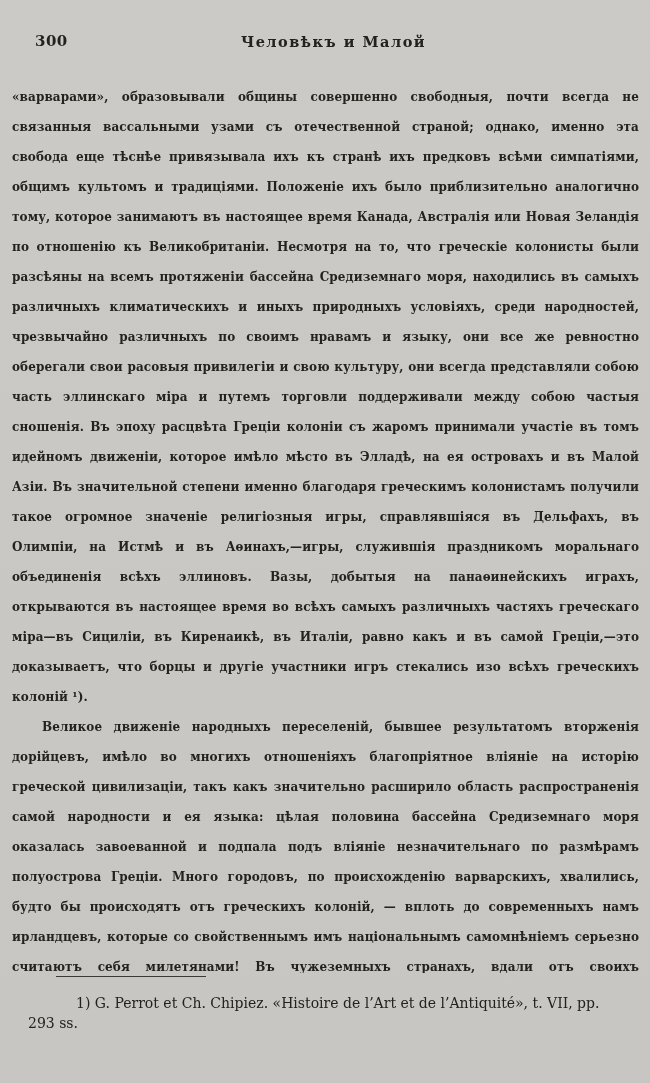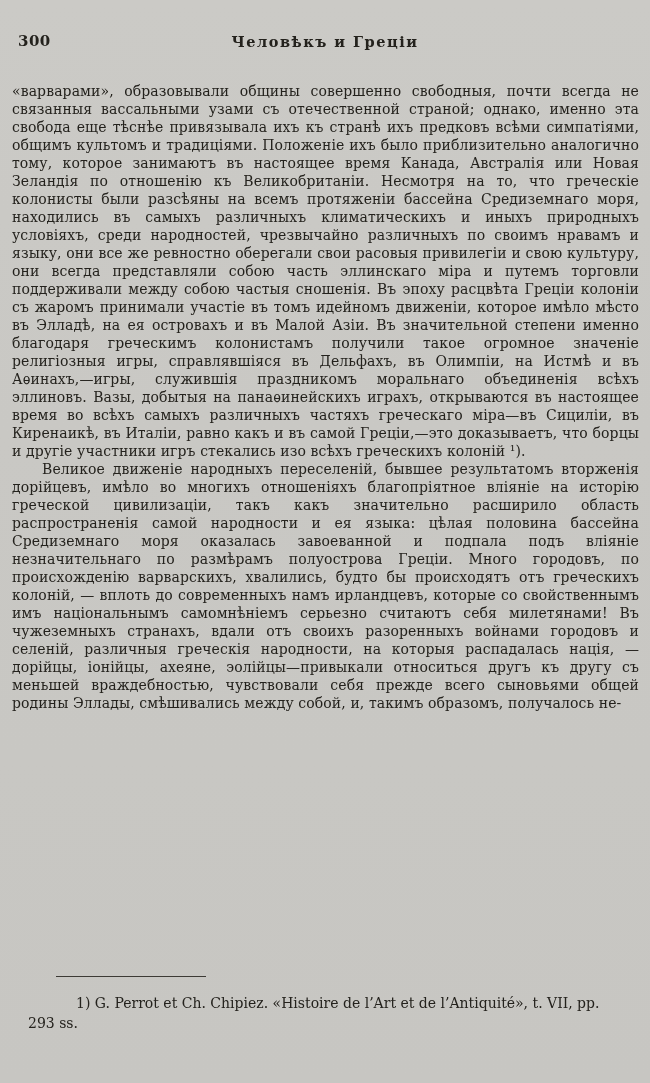--- a/index.html
+++ b/index.html
@@ -15,20 +15,21 @@
     background: linear-gradient(180deg, #cbcac6 0%, #c9c8c4 40%, #c7c6c2 100%);
     color: #24221d;
     font-family: "DejaVu Serif", "Liberation Serif", serif;
     overflow: hidden;
     box-sizing: border-box;
   }
   .running-head {
     position: relative;
     height: 30px;
     margin-top: 32px;
+    margin-left: 17px;
   }
   .page-number {
     position: absolute;
     left: 18px;
     top: 0;
     font-size: 15px;
     font-weight: bold;
     letter-spacing: 0.5px;
   }
   .running-title {
@@ -41,23 +42,23 @@
     font-weight: bold;
     letter-spacing: 1.5px;
   }
   .text-block {
     position: absolute;
     top: 82px;
     left: 12px;
     right: 11px;
     bottom: 110px;
     text-align: justify;
-    font-size: 14px;
-    line-height: 18px;
-    font-weight: 400;
+    font-size: 12px;
+    line-height: 30px;
+    font-weight: 700;
     letter-spacing: 0.1px;
     overflow: hidden;
   }
   .para {
     margin: 0;
     text-align: justify;
   }
   .para + .para {
     text-indent: 30px;
   }
@@ -82,21 +83,21 @@
     font-weight: 500;
   }
 </style>
 </head>
 <body>
 
 <div class="page">
 
   <div class="running-head">
     <span class="page-number">300</span>
-    <span class="running-title">Человѣкъ и Греціи</span>
+    <span class="running-title">Человѣкъ и Малой</span>
   </div>
 
   <div class="text-block">
     <p class="para">«варварами», образовывали общины совершенно свободныя, почти всегда не связанныя вассальными узами съ отечественной страной; однако, именно эта свобода еще тѣснѣе привязывала ихъ къ странѣ ихъ предковъ всѣми симпатіями, общимъ культомъ и традиціями. Положеніе ихъ было приблизительно аналогично тому, которое занимаютъ въ настоящее время Канада, Австралія или Новая Зеландія по отношенію къ Великобританіи. Несмотря на то, что греческіе колонисты были разсѣяны на всемъ протяженіи бассейна Средиземнаго моря, находились въ самыхъ различныхъ климатическихъ и иныхъ природныхъ условіяхъ, среди народностей, чрезвычайно различныхъ по своимъ нравамъ и языку, они все же ревностно оберегали свои расовыя привилегіи и свою культуру, они всегда представляли собою часть эллинскаго міра и путемъ торговли поддерживали между собою частыя сношенія. Въ эпоху расцвѣта Греціи колоніи съ жаромъ принимали участіе въ томъ идейномъ движеніи, которое имѣло мѣсто въ Элладѣ, на ея островахъ и въ Малой Азіи. Въ значительной степени именно благодаря греческимъ колонистамъ получили такое огромное значеніе религіозныя игры, справлявшіяся въ Дельфахъ, въ Олимпіи, на Истмѣ и въ Аѳинахъ,—игры, служившія праздникомъ моральнаго объединенія всѣхъ эллиновъ. Вазы, добытыя на панаѳинейскихъ играхъ, открываются въ настоящее время во всѣхъ самыхъ различныхъ частяхъ греческаго міра—въ Сициліи, въ Киренаикѣ, въ Италіи, равно какъ и въ самой Греціи,—это доказываетъ, что борцы и другіе участники игръ стекались изо всѣхъ греческихъ колоній ¹).</p>
     <p class="para">Великое движеніе народныхъ переселеній, бывшее результатомъ вторженія дорійцевъ, имѣло во многихъ отношеніяхъ благопріятное вліяніе на исторію греческой цивилизаціи, такъ какъ значительно расширило область распространенія самой народности и ея языка: цѣлая половина бассейна Средиземнаго моря оказалась завоеванной и подпала подъ вліяніе незначительнаго по размѣрамъ полуострова Греціи. Много городовъ, по происхожденію варварскихъ, хвалились, будто бы происходятъ отъ греческихъ колоній, — вплоть до современныхъ намъ ирландцевъ, которые со свойственнымъ имъ національнымъ самомнѣніемъ серьезно считаютъ себя милетянами! Въ чужеземныхъ странахъ, вдали отъ своихъ разоренныхъ войнами городовъ и селеній, различныя греческія народности, на которыя распадалась нація, — дорійцы, іонійцы, ахеяне, эолійцы—привыкали относиться другъ къ другу съ меньшей враждебностью, чувствовали себя прежде всего сыновьями общей родины Эллады, смѣшивались между собой, и, такимъ образомъ, получалось не-</p>
   </div>
 
   <div class="footnote-area">
     <div class="footnote-rule"></div>
     <p class="footnote-text">1) G. Perrot et Ch. Chipiez. «Histoire de l’Art et de l’Antiquité», t. VII, pp. 293 ss.</p>

